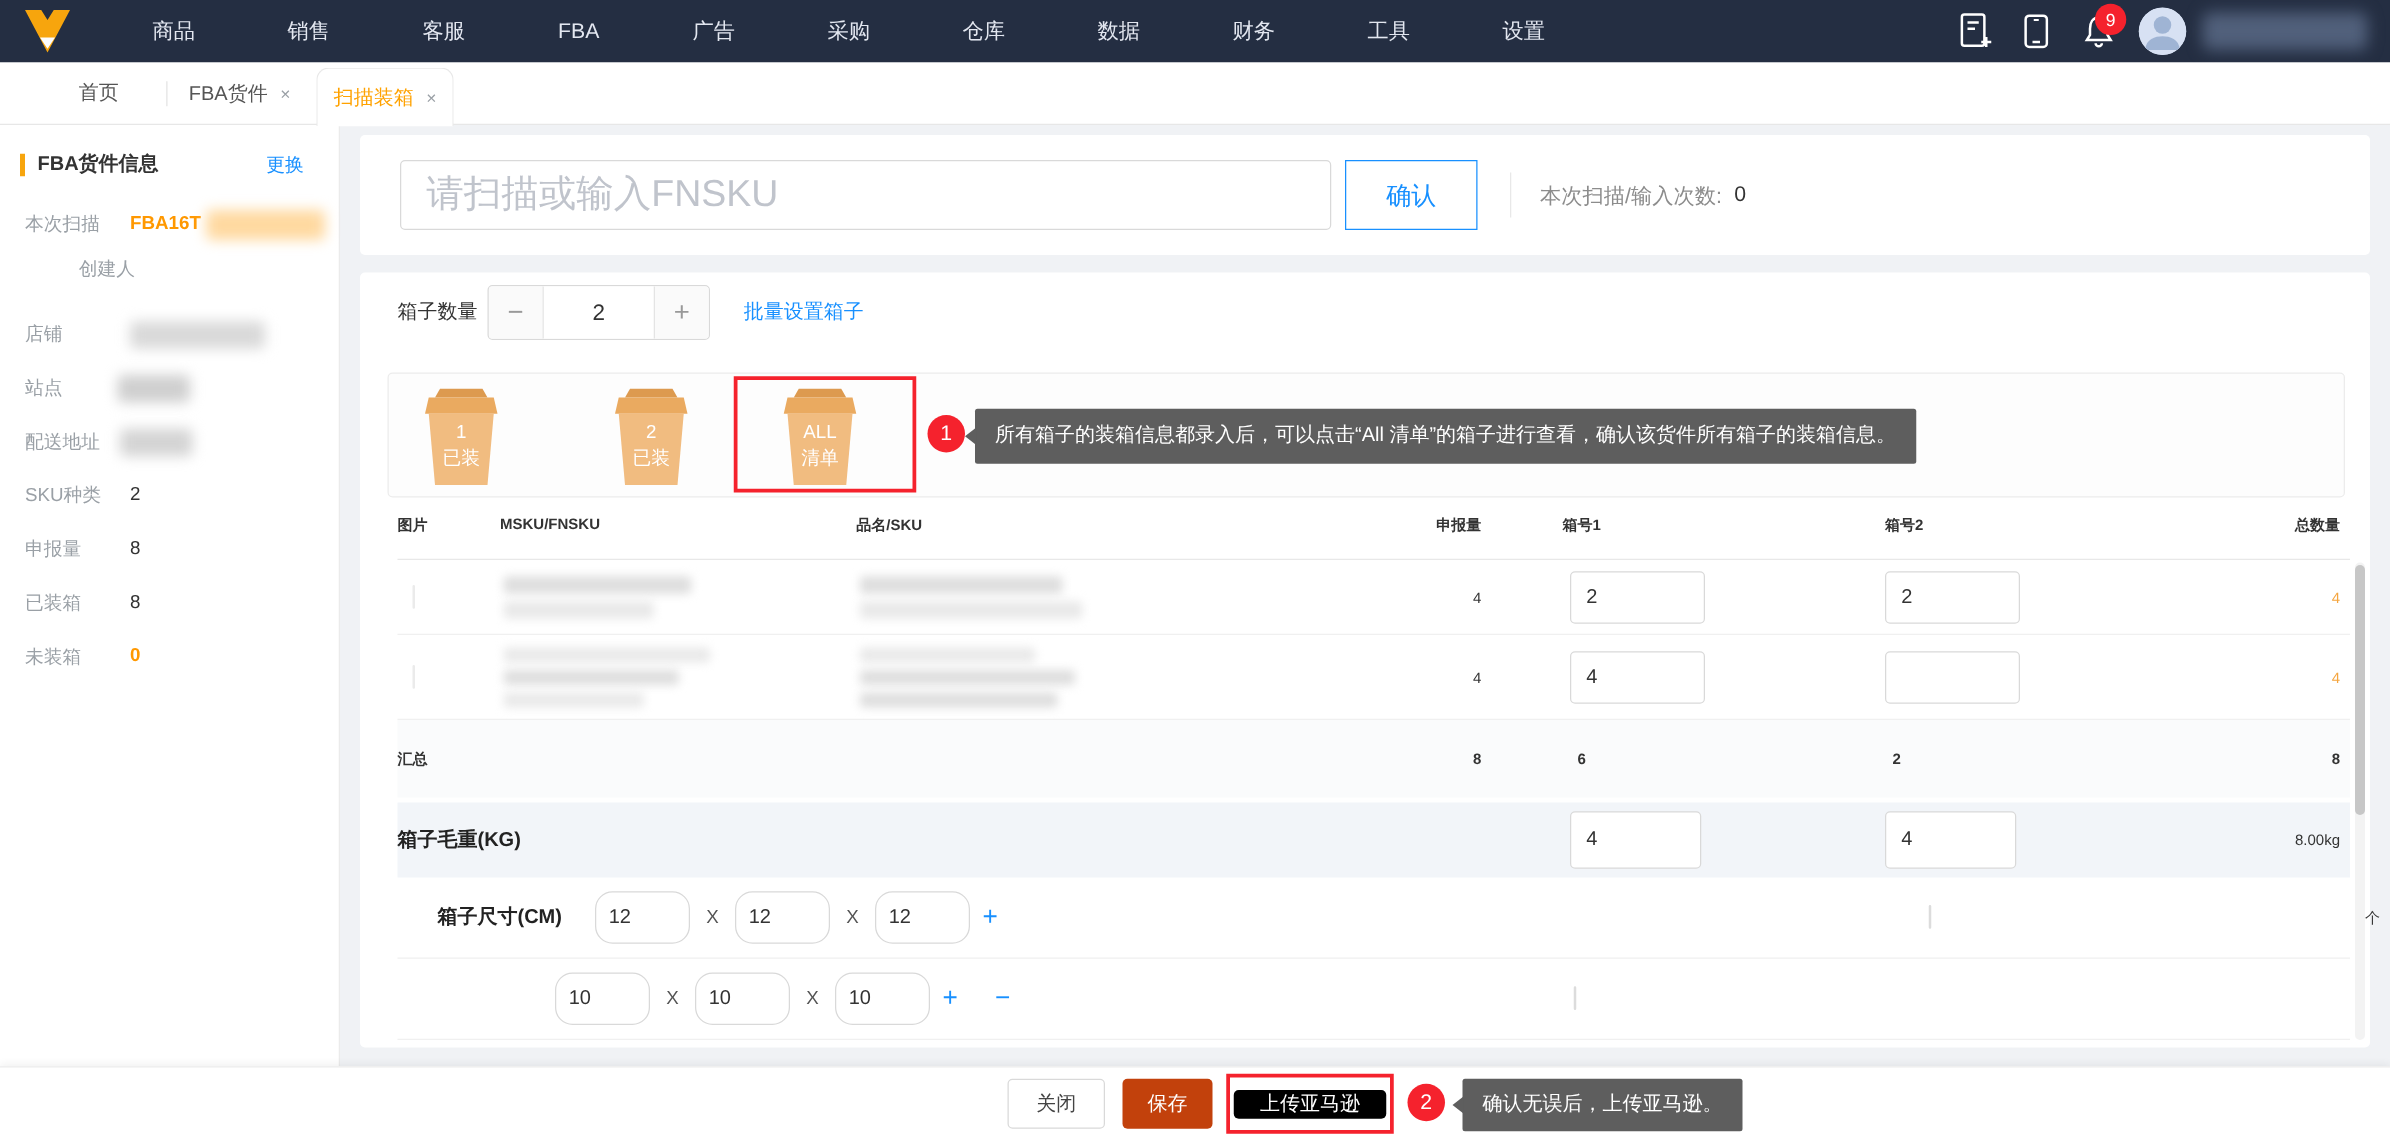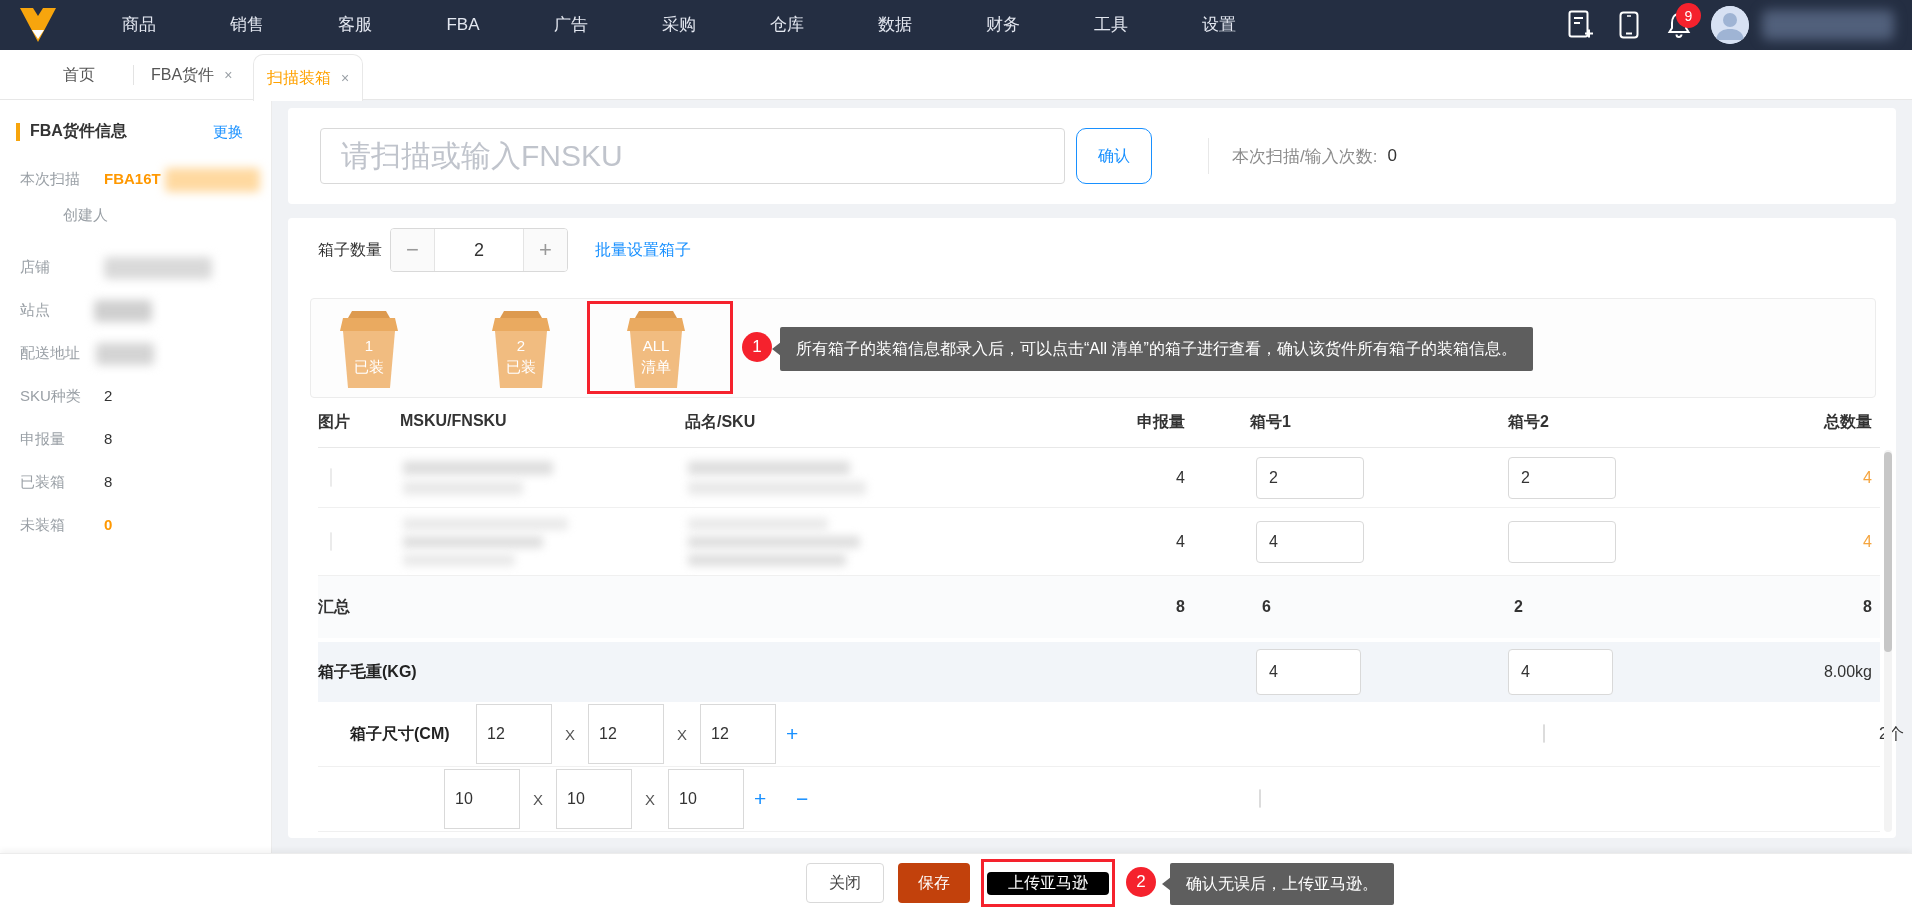--- a/index.html
+++ b/index.html
@@ -35,21 +35,21 @@
   .sb-value.orange { color:#ff9800; font-weight:bold; }
   .blur-blob { position:absolute; border-radius:4px; filter:blur(5px); }
 
   
   .card { position:absolute; background:#fff; border-radius:4px; }
   .search-card { left:288px; top:108px; width:1608px; height:96px; }
   .main-card { left:288px; top:218px; width:1608px; height:620px; }
 
   .scan-input { position:absolute; left:32px; top:20px; width:745px; height:56px; border:1px solid #d9d9d9; border-radius:4px; font-size:30px; padding:0 20px; color:#333; outline:none; font-family:inherit; }
   .scan-input::placeholder { color:#c0c4cc; }
-  .btn-confirm { position:absolute; left:788px; top:20px; width:76px; height:56px; background:#fff; border:1px solid #1890ff; color:#1890ff; font-size:16px; border-radius:10px; cursor:pointer; font-family:inherit; }
+  .btn-confirm { position:absolute; left:788px; top:20px; width:106px; height:56px; background:#fff; border:1px solid #1890ff; color:#1890ff; font-size:20px; border-radius:0; cursor:pointer; font-family:inherit; }
   .scan-vsep { position:absolute; left:920px; top:30px; width:1px; height:36px; background:#e8e8e8; }
   .scan-count { position:absolute; left:944px; top:0; height:96px; display:flex; align-items:center; font-size:17px; color:#8c8c8c; }
   .scan-count b { color:#333; font-weight:normal; margin-left:10px; }
 
   
   .bc-label { position:absolute; left:30px; top:10px; height:44px; line-height:44px; font-size:16px; color:#333; }
   .stepper { position:absolute; left:102px; top:10px; height:44px; display:flex; border:1px solid #d9d9d9; border-radius:4px; overflow:hidden; }
   .st-btn { width:43px; height:42px; background:#fafafa; color:#999; font-size:22px; display:flex; align-items:center; justify-content:center; cursor:pointer; }
   .st-val { width:90px; height:42px; background:#fff; border-left:1px solid #e4e4e4; border-right:1px solid #e4e4e4; font-size:18px; color:#333; display:flex; align-items:center; justify-content:center; }
   .batch-link { position:absolute; left:307px; top:10px; height:44px; line-height:44px; font-size:16px; color:#1890ff; cursor:pointer; }
@@ -66,28 +66,28 @@
   
   .trow { position:absolute; left:30px; width:1562px; display:grid; grid-template-columns:82px 285px 413px 95px 57px 252px 255px 1fr; align-items:center; }
   .thead { top:194px; height:36px; border-bottom:1px solid #e8e8e8; font-weight:bold; color:#2b2b2b; font-size:16px; align-items:start; }
   .r1 { top:230px; height:60px; border-bottom:1px solid #f0f0f0; }
   .r2 { top:290px; height:68px; border-bottom:1px solid #f0f0f0; }
   .rsum { top:358px; height:62px; background:#fafbfc; font-weight:bold; font-size:16px; color:#222; }
   .rwt { top:424px; height:60px; background:#f2f5f9; }
   .rd1 { top:484px; height:64px;margin-left:32px; }
   .rd2 { top:548px; height:66px; border-top:1px solid #f0f0f0; border-bottom:1px solid #f0f0f0; }
   .cR { text-align:right; padding-right:8px; }
-  .cell { font-size:16px; color:#333; }
+  .cell { font-size:12px; color:#333; }
   .pad6 { padding-left:6px; }
   .total-orange { color:#f5a53f; }
   .tin { height:42px; width:108px; border:1px solid #d9d9d9; border-radius:4px; padding:0 12px; font-size:16px; color:#333; background:#fff; margin-left:6px; outline:none; font-family:inherit; }
   .win { height:46px; width:105px; }
   .span-label { grid-column:1/5; position:relative; height:100%; }
   .bold-label { position:absolute; left:0; top:50%; transform:translateY(-50%); font-weight:bold; font-size:16px; color:#222; }
-  .din { position:absolute; top:50%; transform:translateY(-50%); width:76px; height:60px; border:1px solid #d9d9d9; border-radius:0; padding:0 10px; font-size:16px; color:#333; outline:none; font-family:inherit; }
+  .din { position:absolute; top:50%; transform:translateY(-50%); width:76px; height:42px; border:1px solid #d9d9d9; border-radius:14px; padding:0 10px; font-size:16px; color:#333; outline:none; font-family:inherit; }
   .xsep { position:absolute; top:50%; transform:translateY(-50%); font-size:15px; color:#555; }
   .dim-link { position:absolute; top:50%; transform:translateY(-50%); color:#1890ff; font-size:21px; cursor:pointer; }
   .cb { width:22px; height:22px; border-radius:4px; margin-left:9px; cursor:pointer; }
   .cb.on { background:#1890ff; }
   .cb.on::after { content:""; display:block; width:6px; height:11px; border-right:2.5px solid #fff; border-bottom:2.5px solid #fff; transform:rotate(45deg); margin:2px auto 0; }
   .cb.off { background:#fdfdfd; border:1.5px solid #dcdcdc; }
 
   
   .thumb { width:62px; height:54px; border:1px solid #ebebeb; border-radius:2px; margin-left:12px; overflow:hidden; position:relative; }
   .thumb .blob { position:absolute; inset:4px; filter:blur(5px); border-radius:4px; }

